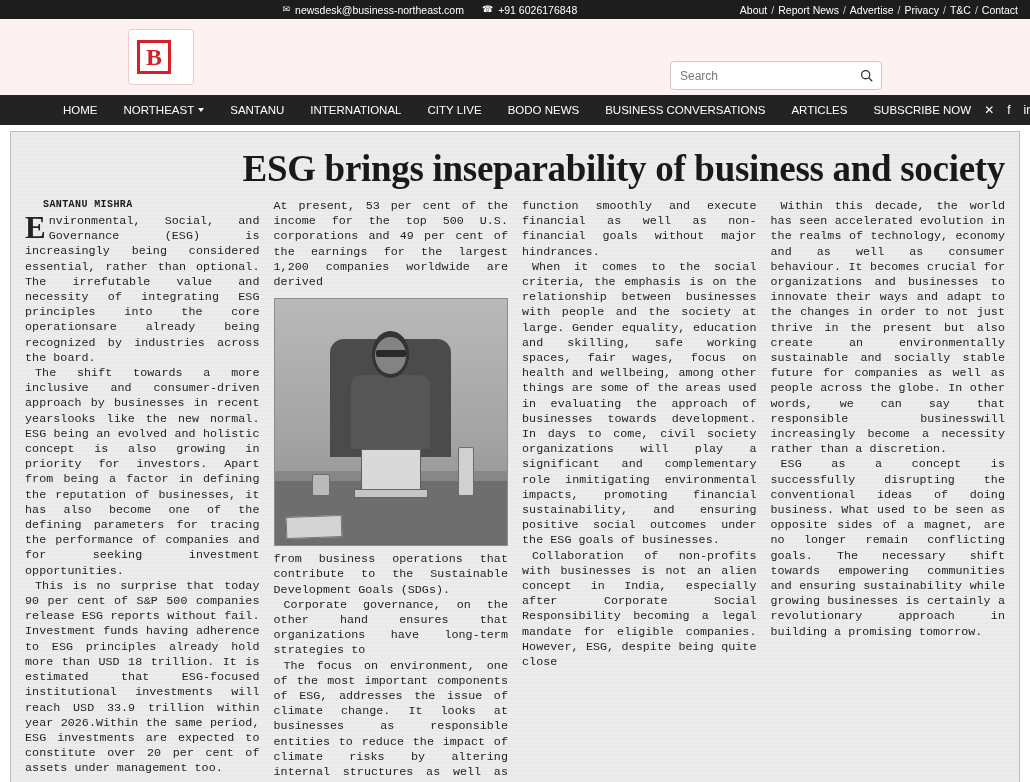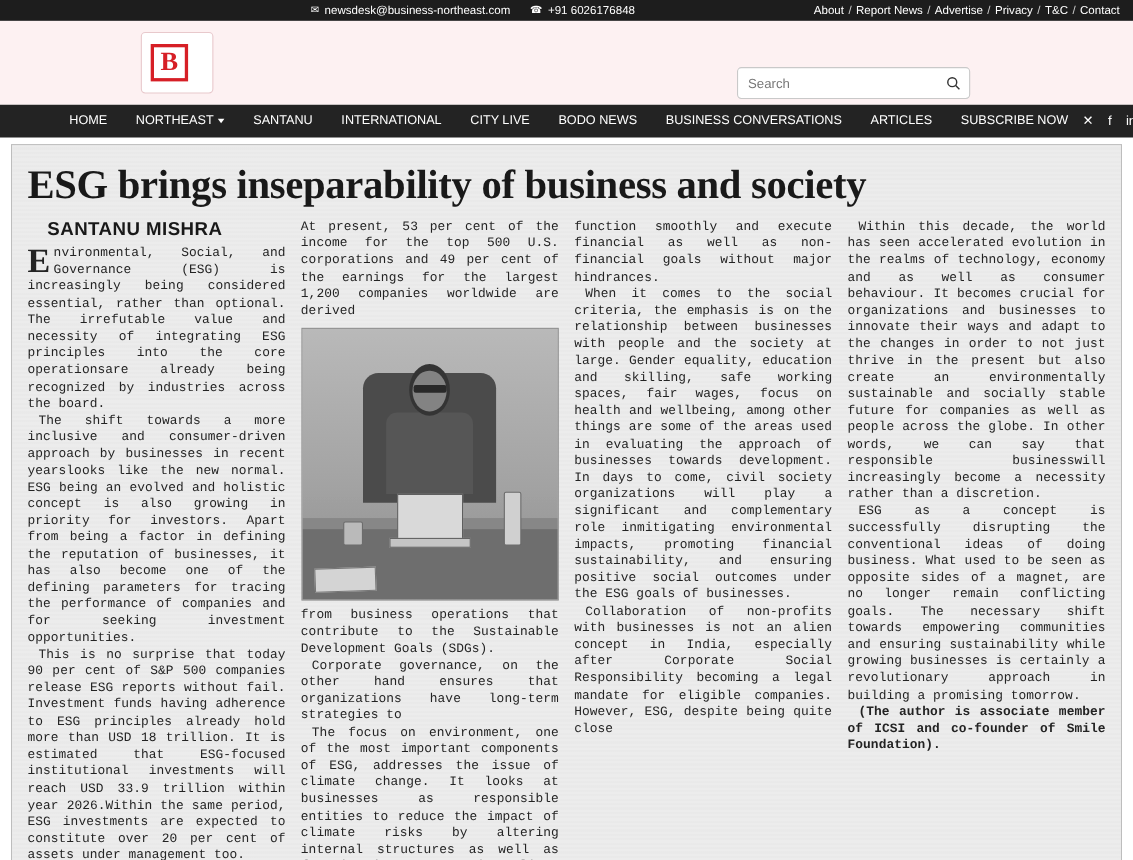--- a/index.html
+++ b/index.html
@@ -181,39 +181,39 @@
     inset: 0;
     padding: 14px 14px 0 14px;
     background:
       repeating-linear-gradient(0deg, rgba(0,0,0,0.012) 0 2px, rgba(255,255,255,0.012) 2px 4px),
       #eceae5;
   }
   .headline {
     font-family: "Liberation Serif", serif;
     font-weight: bold;
     font-size: 37px;
-    text-align: left;
+    text-align: right;
     color: #1b1b1b;
     letter-spacing: -0.3px;
     margin: 4px 0 12px 0;
     line-height: 1;
   }
   .cols {
     display: flex;
     gap: 14px;
     height: 585px;
   }
   .col {
     flex: 1;
     position: relative;
   }
   .byline {
-    font-family: Liberation Sans, sans-serif;
-    font-weight: bold;
-    font-size: 17px;
+    font-family: Liberation Mono, monospace;
+    font-weight: bold;
+    font-size: 10px;
     color: #1b1b1b;
     letter-spacing: 0.4px;
     margin-bottom: 4px;
     padding-left: 18px;
   }
   .body {
     font-family: Liberation Mono, monospace;
     font-size: 11.7px;
     line-height: 15.2px;
     color: #252525;
@@ -386,19 +386,18 @@
           <p class="first">function smoothly and execute financial as well as non-financial goals without major hindrances.</p>
           <p>When it comes to the social criteria, the emphasis is on the relationship between businesses with people and the society at large. Gender equality, education and skilling, safe working spaces, fair wages, focus on health and wellbeing, among other things are some of the areas used in evaluating the approach of businesses towards development.  In days to come, civil society organizations will play a significant and complementary role inmitigating environmental impacts, promoting financial sustainability, and ensuring positive social outcomes under the ESG goals of businesses.</p>
           <p>Collaboration of non-profits with businesses is not an alien concept in India, especially after Corporate Social Responsibility becoming a legal mandate for eligible companies. However, ESG, despite being quite close</p>
         </div>
       </div>
 
       <div class="col">
         <div class="body">
           <p>Within this decade, the world has seen accelerated evolution in the realms of technology, economy and as well as consumer behaviour. It becomes crucial for organizations and businesses to innovate their ways and adapt to the changes in order to not just thrive in the present but also create an environmentally sustainable and socially stable future for companies as well as people across the globe. In other words, we can say that responsible businesswill increasingly become a necessity rather than a discretion.</p>
           <p>ESG as a concept is successfully disrupting the conventional ideas of doing business. What used to be seen as opposite sides of a magnet, are no longer remain conflicting goals. The necessary shift towards empowering communities and ensuring sustainability while growing businesses is certainly a revolutionary approach in building a promising tomorrow.</p>
-          <p class="bold-end">(The author is associate member of ICSI and co-founder of Smile Foundation).</p>
         </div>
       </div>
 
     </div>
   </div>
 </div>
 
 </body></html>

